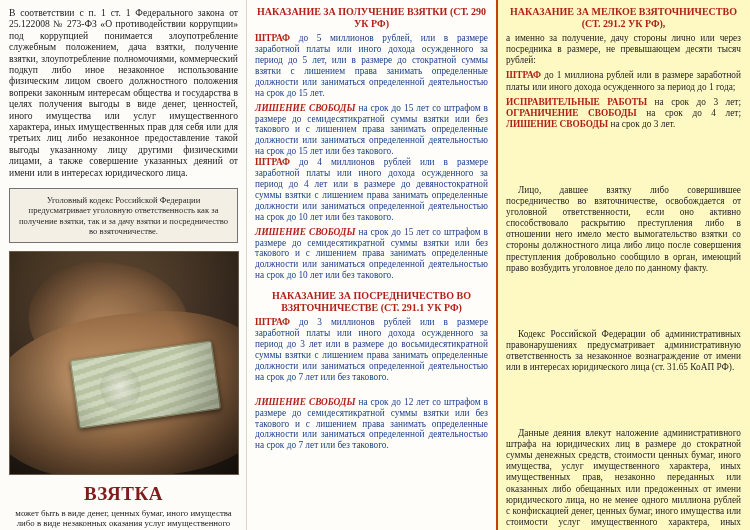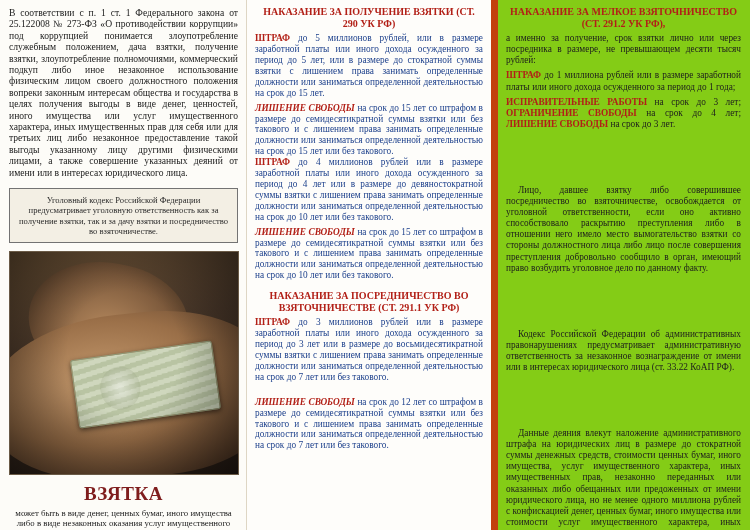--- a/index.html
+++ b/index.html
@@ -123,21 +123,21 @@
     color: #1a1a1a;
     padding: 0 4px;
   }
   
   .col2 {
     width: 252px;
     box-sizing: border-box;
     padding: 6px 8px 0 8px;
     background: #fefdfa;
     border-left: 1px solid #ded6c4;
-    border-right: 7px solid #c2410c;
+    border-right: 2px solid #c2410c;
   }
   .h-red {
     color: #b22017;
     font-weight: bold;
     font-size: 10px;
     line-height: 11.6px;
     text-align: center;
     margin: 0 0 4px 0;
     text-transform: uppercase;
   }
@@ -155,21 +155,21 @@
   .lead-red-i {
     color: #b22017;
     font-weight: bold;
     font-style: italic;
   }
   
   .col3 {
     width: 252px;
     box-sizing: border-box;
     padding: 6px 9px 0 8px;
-    background: #84cc16;
+    background: #fef9c3;
   }
   .body-dark {
     font-size: 9.3px;
     line-height: 11.1px;
     text-align: justify;
     color: #1d1d1d;
   }
   .gap { height: 7px; }
   .red-strong { color: #b22017; font-weight: bold; }
   .indent { text-indent: 12px; margin-top: 48px; }
@@ -225,21 +225,21 @@
       <span class="lead-red-i">ЛИШЕНИЕ СВОБОДЫ</span>
       <span>на срок до 12 лет со штрафом в размере до семидесятикратной суммы взятки или без такового и с лишением права занимать определенные должности или заниматься определенной деятельностью на срок до 7 лет или без такового.</span>
     </div>
 
   </div>
 
   <div class="col3">
 
     <div class="h-red">НАКАЗАНИЕ ЗА МЕЛКОЕ ВЗЯТОЧНИЧЕСТВО (ст. 291.2 УК РФ),</div>
 
-    <div class="body-dark">а именно за получение, срок взятки лично или через посредника в размере, не превы­шающем десяти тысяч рублей:</div>
+    <div class="body-dark">а именно за получение, дачу стороны лично или через посредника в размере, не превы­шающем десяти тысяч рублей:</div>
 
     <div class="body-dark" style="margin-top:4px;">
       <span class="red-strong">ШТРАФ</span>
       <span>до 1 миллиона рублей или в разме­ре заработной платы или иного дохода осуж­денного за период до 1 года;</span>
     </div>
 
     <div class="body-dark" style="margin-top:4px;">
       <span class="red-strong">ИСПРАВИТЕЛЬНЫЕ РАБОТЫ</span>
       <span>на срок до 3 лет;</span>
       <span class="red-strong">ОГРАНИЧЕНИЕ СВОБОДЫ</span>
@@ -247,21 +247,21 @@
       <span class="red-strong">ЛИШЕНИЕ СВОБОДЫ</span>
       <span>на срок до 3 лет.</span>
     </div>
 
     <div class="gap"></div>
 
     <div class="body-dark indent">Лицо, давшее взятку либо совершившее посредничество во взяточничестве, осво­бождается от уголовной ответственности, если оно активно способствовало раскры­тию преступления либо в отношении него имело место вымогательство взятки со стороны должностного лица либо лицо после со­вершения преступления добровольно со­общило в орган, имеющий право возбудить уголовное дело по данному факту.</div>
 
     <div class="gap"></div>
 
-    <div class="body-dark indent">Кодекс Российской Федерации об админи­стративных правонарушениях предусматривает административную ответственность за неза­конное вознаграждение от имени или в интере­сах юридического лица (ст. 33.22 КоАП РФ).</div>
+    <div class="body-dark indent">Кодекс Российской Федерации об админи­стративных правонарушениях предусматривает административную ответственность за неза­конное вознаграждение от имени или в интере­сах юридического лица (ст. 31.65 КоАП РФ).</div>
 
     <div class="gap"></div>
 
     <div class="body-dark indent">Данные деяния влекут наложение админи­стративного штрафа на юридических лиц в размере до стократной суммы денежных средств, стоимости ценных бумаг, иного иму­щества, услуг имущественного характера, иных имущественных прав, незаконно переданных или оказанных либо обещанных или предо­женных от имени юридического лица, но не менее одного миллиона рублей с конфискацией денег, ценных бумаг, иного имущества или сто­имости услуг имущественного характера, иных имущественных прав.</div>
 
   </div>
 
 </div>
 
 </body></html>

